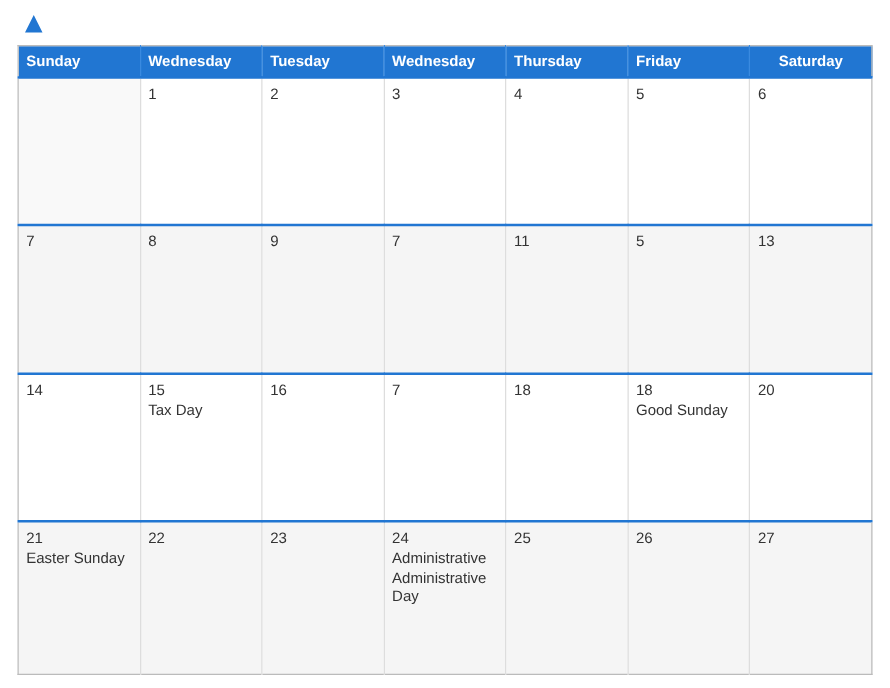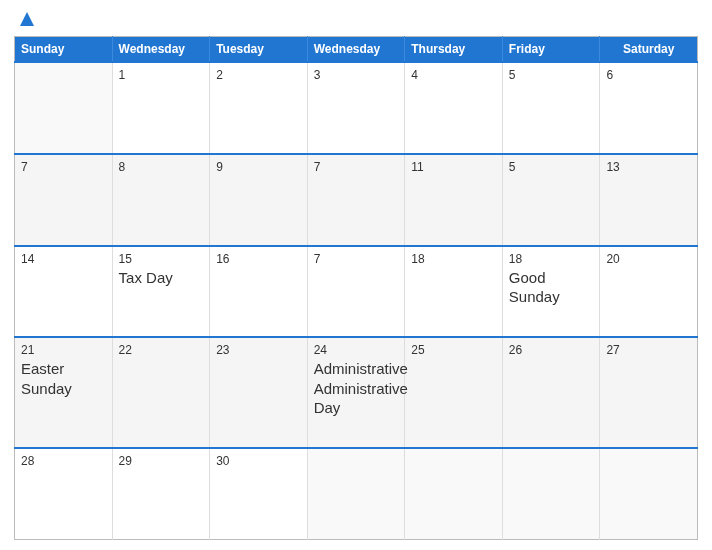--- a/index.html
+++ b/index.html
@@ -98,21 +98,21 @@
     tbody tr:nth-child(even) td {
       background: #f5f5f5;
     }
     .day-num {
       font-size: 12px;
       color: #333;
       display: block;
       margin-bottom: 2px;
     }
     .event {
-      font-size: 15px;
+      font-size: 12px;
       color: #333;
       line-height: 1.3;
     }
     .empty-td {
       background: #f9f9f9;
     }
     tbody tr:nth-child(even) .empty-td {
       background: #efefef;
     }
   </style>
@@ -234,30 +234,15 @@
           <td>
             <span class="day-num">25</span>
           </td>
           <td>
             <span class="day-num">26</span>
           </td>
           <td>
             <span class="day-num">27</span>
           </td>
         </tr>
-        <tr>
-          <td>
-            <span class="day-num">28</span>
-          </td>
-          <td>
-            <span class="day-num">29</span>
-          </td>
-          <td>
-            <span class="day-num">30</span>
-          </td>
-          <td class="empty-td"></td>
-          <td class="empty-td"></td>
-          <td class="empty-td"></td>
-          <td class="empty-td"></td>
-        </tr>
       </tbody>
   </table>
 </div>
 
 </body></html>

